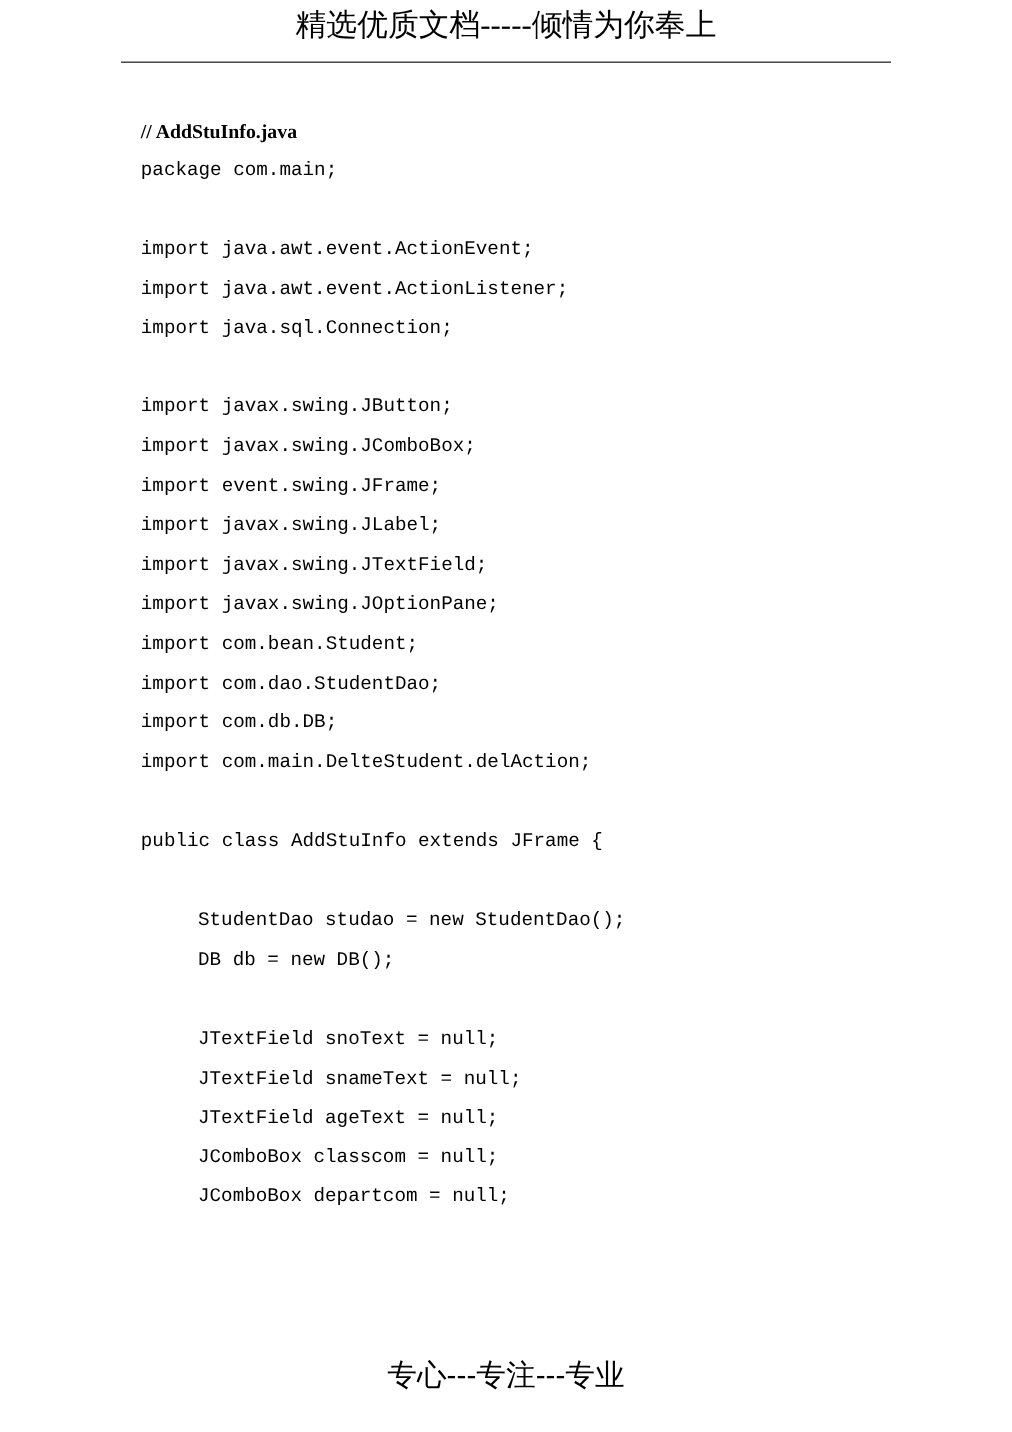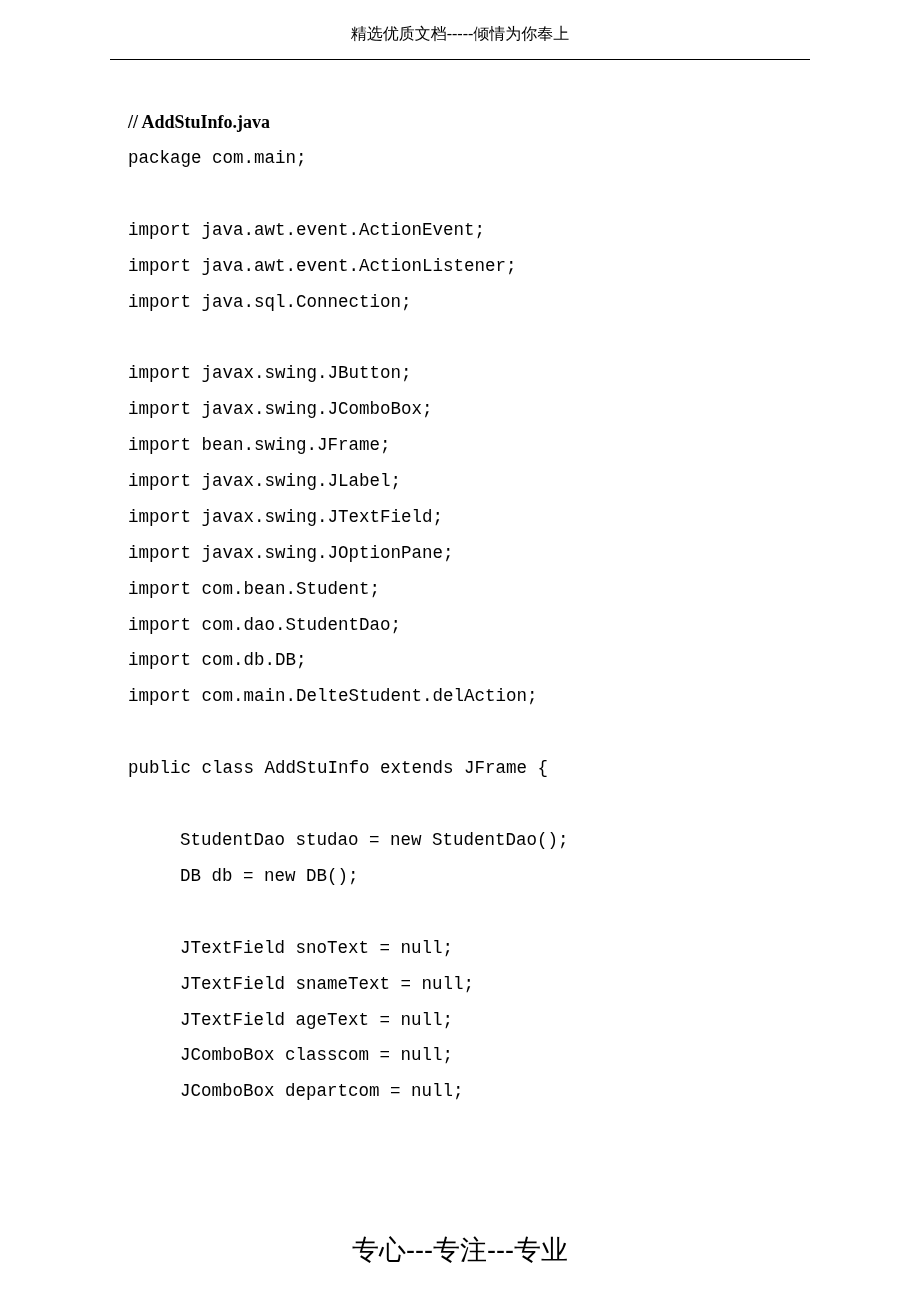--- a/index.html
+++ b/index.html
@@ -5,23 +5,23 @@
   * { margin: 0; padding: 0; box-sizing: border-box; }
   body {
     background: #ffffff;
     width: 920px;
     height: 1302px;
     font-family: "SimSun", "宋体", serif;
     position: relative;
   }
   .page-header {
     text-align: center;
-    font-size: 16px;
+    font-size: 28px;
     color: #000;
-    padding-top: 24px;
+    padding-top: 4px;
     font-family: "SimSun", "宋体", serif;
   }
   .header-rule {
     margin: 14px 110px 0 110px;
     border: none;
     border-top: 1px solid #000;
   }
   .content {
     padding: 44px 110px 0 128px;
     font-size: 17.5px;
@@ -62,21 +62,21 @@
 <div class="content">
   <div class="comment-line">// AddStuInfo.java</div>
   <div class="code-line">package com.main;</div>
   <div class="blank"></div>
   <div class="code-line">import java.awt.event.ActionEvent;</div>
   <div class="code-line">import java.awt.event.ActionListener;</div>
   <div class="code-line">import java.sql.Connection;</div>
   <div class="blank"></div>
   <div class="code-line">import javax.swing.JButton;</div>
   <div class="code-line">import javax.swing.JComboBox;</div>
-  <div class="code-line">import bean.swing.JFrame;</div>
+  <div class="code-line">import event.swing.JFrame;</div>
   <div class="code-line">import javax.swing.JLabel;</div>
   <div class="code-line">import javax.swing.JTextField;</div>
   <div class="code-line">import javax.swing.JOptionPane;</div>
   <div class="code-line">import com.bean.Student;</div>
   <div class="code-line">import com.dao.StudentDao;</div>
   <div class="code-line">import com.db.DB;</div>
   <div class="code-line">import com.main.DelteStudent.delAction;</div>
   <div class="blank"></div>
   <div class="code-line">public class AddStuInfo extends JFrame {</div>
   <div class="blank"></div>

